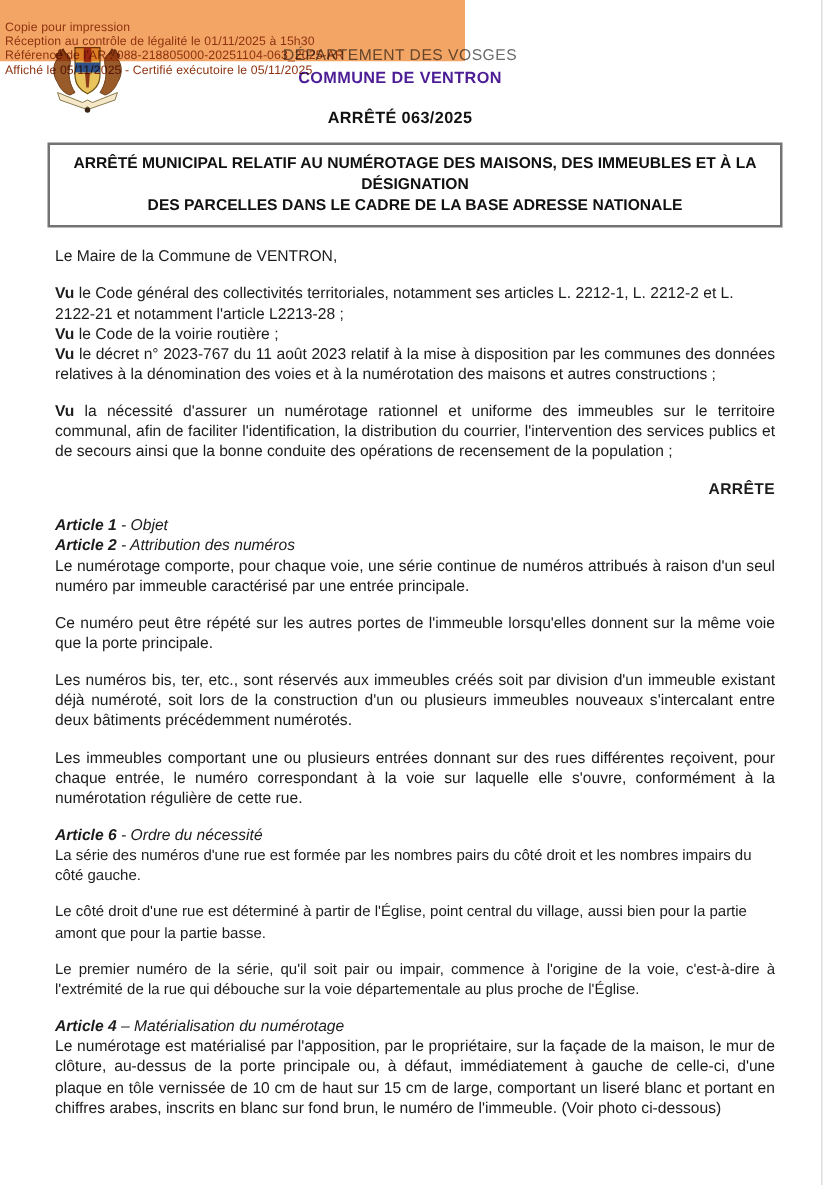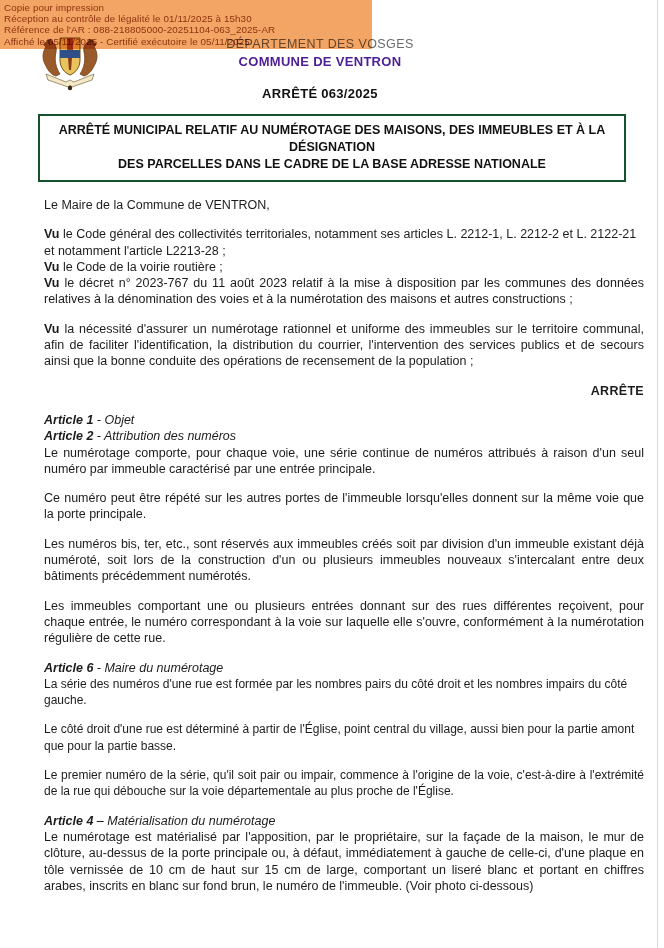--- a/index.html
+++ b/index.html
@@ -15,21 +15,21 @@
   }
   .scan-edge{position:absolute;top:0;right:6px;width:1px;height:100%;background:#d8d8d8;}
 
   
   .stamp{
     position:absolute;left:0;top:0;
     width:372px;height:49px;
     background:#F3A565;
     mix-blend-mode:multiply;
     z-index:3;
-    padding:2px 0 0 4px;
+    padding:17px 0 0 4px;
     box-sizing:border-box;
     font-size:9.8px;line-height:11.2px;
     color:#8F3210;
     letter-spacing:0.1px;
     white-space:nowrap;
   }
 
   
   .coat{position:absolute;left:38px;top:30px;z-index:1;}
 
@@ -39,33 +39,33 @@
     text-align:center;
     position:relative;z-index:2;
   }
   .dept{font-size:12.5px;color:#6b6b6b;letter-spacing:0.4px;}
   .commune{font-size:13px;font-weight:bold;color:#4c1d95;margin-top:3px;letter-spacing:0.3px;}
   .arrete-num{font-size:13px;font-weight:bold;color:#111;margin-top:17px;letter-spacing:0.3px;}
 
   
   .title-box{
     margin:13px 38px 0 38px;
-    border:2px solid #14532d;
+    border:2px solid #737373;
     padding:6px 14px 7px 14px;
     text-align:center;
     font-weight:bold;
     font-size:12.5px;
     line-height:17px;
     color:#111;
     position:relative;z-index:2;
   }
 
   
   .body{
-    padding:15px 20px 0 44px;
+    padding:15px 44px 0 44px;
     font-size:12.5px;
     line-height:16.3px;
   }
   .p{margin:0 0 13px 0;}
   .p0{margin:0;}
   .justify{text-align:justify;}
   .sm{font-size:12px;}
   .center-head{text-align:right;font-weight:bold;margin:12px 0 13px 0;letter-spacing:0.3px;}
   .art-label{font-weight:bold;font-style:italic;}
   .art-title{font-style:italic;}
@@ -127,21 +127,21 @@
     <div class="center-head">ARRÊTE</div>
 
     <p class="p0"><span class="art-label">Article 1</span><span class="art-title"> - </span><span class="art-title">Objet</span></p>
 
     <p class="p0"><span class="art-label">Article 2</span><span class="art-title"> - </span><span class="art-title">Attribution des numéros</span></p>
     <p class="p justify">Le numérotage comporte, pour chaque voie, une série continue de numéros attribués à raison d'un seul numéro par immeuble caractérisé par une entrée principale.</p>
     <p class="p justify">Ce numéro peut être répété sur les autres portes de l'immeuble lorsqu'elles donnent sur la même voie que la porte principale.</p>
     <p class="p justify">Les numéros bis, ter, etc., sont réservés aux immeubles créés soit par division d'un immeuble existant déjà numéroté, soit lors de la construction d'un ou plusieurs immeubles nouveaux s'intercalant entre deux bâtiments précédemment numérotés.</p>
     <p class="p justify">Les immeubles comportant une ou plusieurs entrées donnant sur des rues différentes reçoivent, pour chaque entrée, le numéro correspondant à la voie sur laquelle elle s'ouvre, conformément à la numérotation régulière de cette rue.</p>
 
-    <p class="p0"><span class="art-label">Article 6</span><span class="art-title"> - </span><span class="art-title">Maire du numérotage</span></p>
+    <p class="p0"><span class="art-label">Article 6</span><span class="art-title"> - </span><span class="art-title">Ordre du nécessité</span></p>
     <p class="p sm">La série des numéros d'une rue est formée par les nombres pairs du côté droit et les nombres impairs du côté gauche.</p>
     <p class="p sm">Le côté droit d'une rue est déterminé à partir de l'Église, point central du village, aussi bien pour la partie amont que pour la partie basse.</p>
     <p class="p sm justify">Le premier numéro de la série, qu'il soit pair ou impair, commence à l'origine de la voie, c'est-à-dire à l'extrémité de la rue qui débouche sur la voie départementale au plus proche de l'Église.</p>
 
     <p class="p0"><span class="art-label">Article 4</span><span class="art-title"> – </span><span class="art-title">Matérialisation du numérotage</span></p>
     <p class="p justify">Le numérotage est matérialisé par l'apposition, par le propriétaire, sur la façade de la maison, le mur de clôture, au-dessus de la porte principale ou, à défaut, immédiatement à gauche de celle-ci, d'une plaque en tôle vernissée de 10 cm de haut sur 15 cm de large, comportant un liseré blanc et portant en chiffres arabes, inscrits en blanc sur fond brun, le numéro de l'immeuble. (Voir photo ci-dessous)</p>
 
   </div>
 
   <div class="scan-edge"></div>

